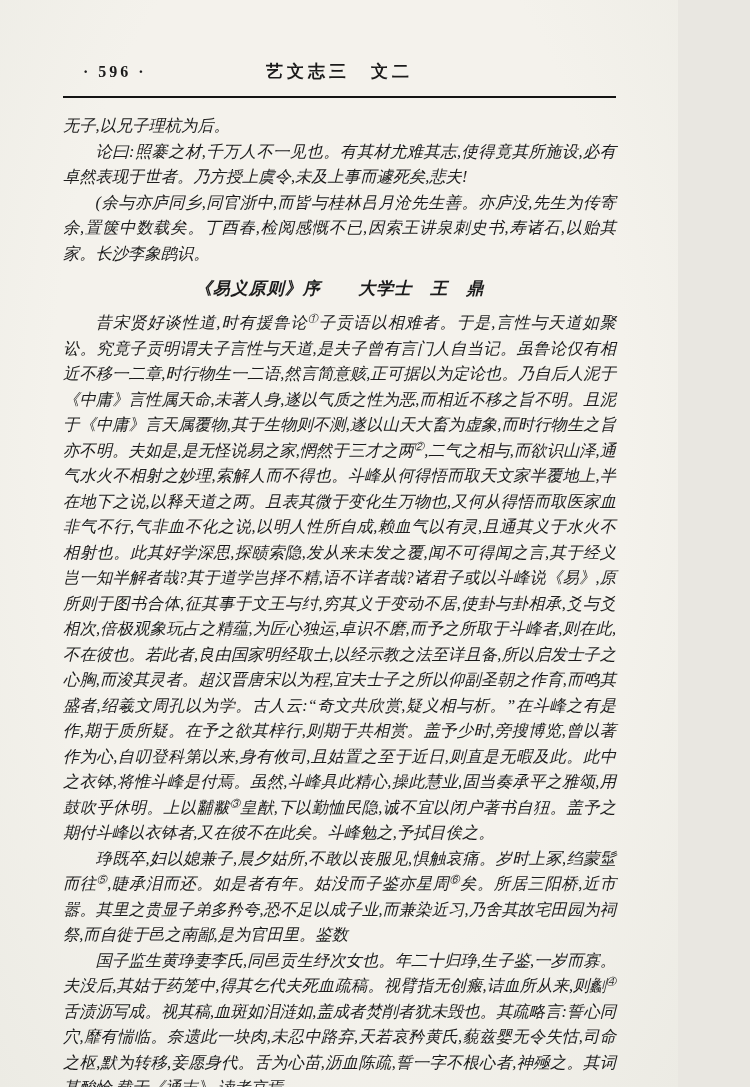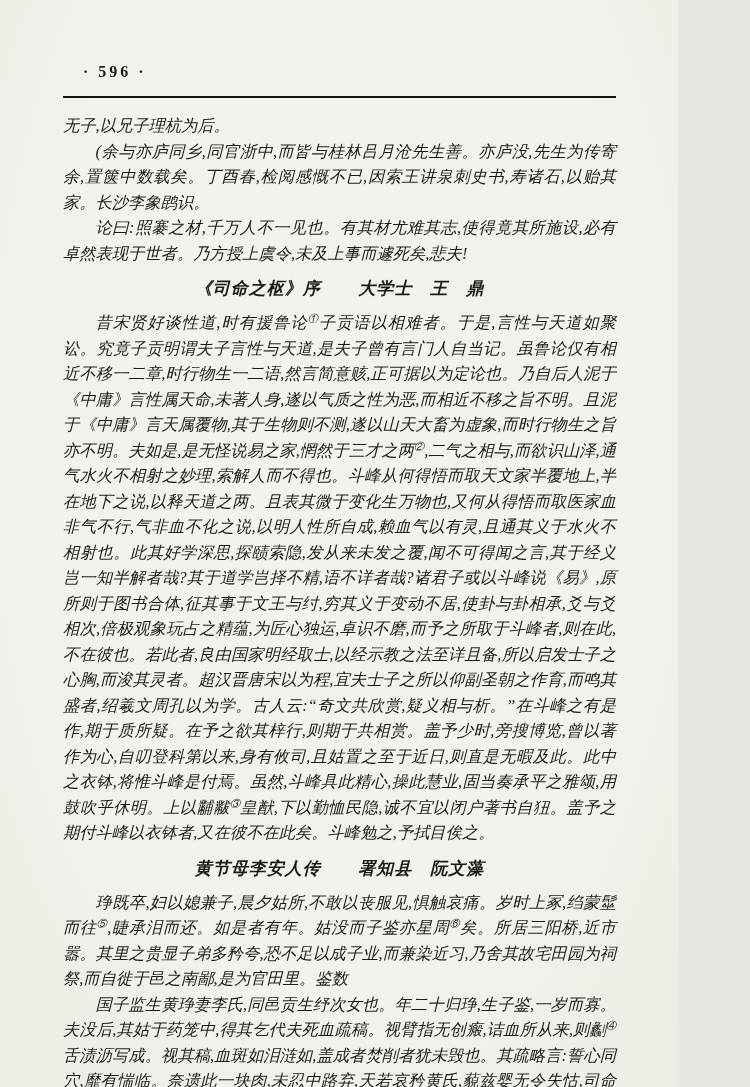--- a/index.html
+++ b/index.html
@@ -50,30 +50,30 @@
     text-align:justify; text-indent:2.6em;
   }
   .footnotes .fn-marker { letter-spacing:0; margin-right:0.7em; }
 </style>
 </head>
 <body>
 
 <div class="page">
   <div class="page-head">
     <span class="page-num">· 596 ·</span>
+    <div class="running-head">艺文志三　文二</div>
   </div>
   <hr class="head-rule">
 
   <div class="body-text" id="content">
       <p class="continuation">无子,以兄子理杭为后。</p>
+      <p class="indent">论曰:照褰之材,千万人不一见也。有其材尤难其志,使得竟其所施设,必有卓然表现于世者。乃方授上虞令,未及上事而遽死矣,悲夫!</p>
       <p class="indent">(余与亦庐同乡,同官浙中,而皆与桂林吕月沧先生善。亦庐没,先生为传寄余,置箧中数载矣。丁酉春,检阅感慨不已,因索王讲泉刺史书,寿诸石,以贻其家。长沙李象鹍识。</p>
-      <p class="indent">论曰:照褰之材,千万人不一见也。有其材尤难其志,使得竟其所施设,必有卓然表现于世者。乃方授上虞令,未及上事而遽死矣,悲夫!</p>
-      <div class="heading"><span>《司命之枢》序</span><span class="byline">大学士　王　鼎</span></div>
+      <div class="heading"><span>《易义原则》序</span><span class="byline">大学士　王　鼎</span></div>
       <p class="indent">昔宋贤好谈性道,时有援鲁论<sup class="fn-ref">①</sup>子贡语以相难者。于是,言性与天道如聚讼。究竟子贡明谓夫子言性与天道,是夫子曾有言门人自当记。虽鲁论仅有相近不移一二章,时行物生一二语,然言简意赅,正可据以为定论也。乃自后人泥于《中庸》言性属天命,未著人身,遂以气质之性为恶,而相近不移之旨不明。且泥于《中庸》言天属覆物,其于生物则不测,遂以山天大畜为虚象,而时行物生之旨亦不明。夫如是,是无怪说易之家,惘然于三才之两<sup class="fn-ref">②</sup>,二气之相与,而欲识山泽,通气水火不相射之妙理,索解人而不得也。斗峰从何得悟而取天文家半覆地上,半在地下之说,以释天道之两。且表其微于变化生万物也,又何从得悟而取医家血非气不行,气非血不化之说,以明人性所自成,赖血气以有灵,且通其义于水火不相射也。此其好学深思,探赜索隐,发从来未发之覆,闻不可得闻之言,其于经义岂一知半解者哉?其于道学岂择不精,语不详者哉?诸君子或以斗峰说《易》,原所则于图书合体,征其事于文王与纣,穷其义于变动不居,使卦与卦相承,爻与爻相次,倍极观象玩占之精蕴,为匠心独运,卓识不磨,而予之所取于斗峰者,则在此,不在彼也。若此者,良由国家明经取士,以经示教之法至详且备,所以启发士子之心胸,而浚其灵者。超汉晋唐宋以为程,宜夫士子之所以仰副圣朝之作育,而鸣其盛者,绍羲文周孔以为学。古人云:“奇文共欣赏,疑义相与析。”在斗峰之有是作,期于质所疑。在予之欲其梓行,则期于共相赏。盖予少时,旁搜博览,曾以著作为心,自叨登科第以来,身有攸司,且姑置之至于近日,则直是无暇及此。此中之衣钵,将惟斗峰是付焉。虽然,斗峰具此精心,操此慧业,固当奏承平之雅颂,用鼓吹乎休明。上以黼黻<sup class="fn-ref">③</sup>皇猷,下以勤恤民隐,诚不宜以闭户著书自狃。盖予之期付斗峰以衣钵者,又在彼不在此矣。斗峰勉之,予拭目俟之。</p>
-      <div class="heading"><span>黄节母李安人传</span><span class="byline">署知县　阮文藻</span></div>
       <p class="indent">琤既卒,妇以媳兼子,晨夕姑所,不敢以丧服见,惧触哀痛。岁时上冢,绉蒙髽而往<sup class="fn-ref">⑤</sup>,睫承泪而还。如是者有年。姑没而子鉴亦星周<sup class="fn-ref">⑥</sup>矣。所居三阳桥,近市嚣。其里之贵显子弟多矜夸,恐不足以成子业,而兼染近习,乃舍其故宅田园为祠祭,而自徙于邑之南鄙,是为官田里。鉴数</p>
       <p class="indent">国子监生黄琤妻李氏,同邑贡生纾次女也。年二十归琤,生子鉴,一岁而寡。夫没后,其姑于药笼中,得其乞代夫死血疏稿。视臂指无创瘢,诘血所从来,则劙<sup class="fn-ref">④</sup>舌渍沥写成。视其稿,血斑如泪涟如,盖成者焚削者犹未毁也。其疏略言:誓心同穴,靡有惴临。奈遗此一块肉,未忍中路弃,天若哀矜黄氏,藐兹婴无令失怙,司命之枢,默为转移,妾愿身代。舌为心苗,沥血陈疏,誓一字不根心者,神殛之。其词甚酸怆,载于《通志》,读者哀焉。</p>
     </div>
 
   <div class="footnotes">
     <hr class="fn-rule">
     <div id="fn-list">
         <p><span class="fn-marker">①</span><span>鲁论:是《论语》的一种。《论语》经秦火后,有齐论、古论、鲁论三种。鲁论二十篇,鲁人所传,齐论二十二篇,齐人所传,古论二十一篇,景帝时鲁共王坏孔子旧宅所得,今之《论语》即鲁论。</span></p>
       </div>
   </div>

